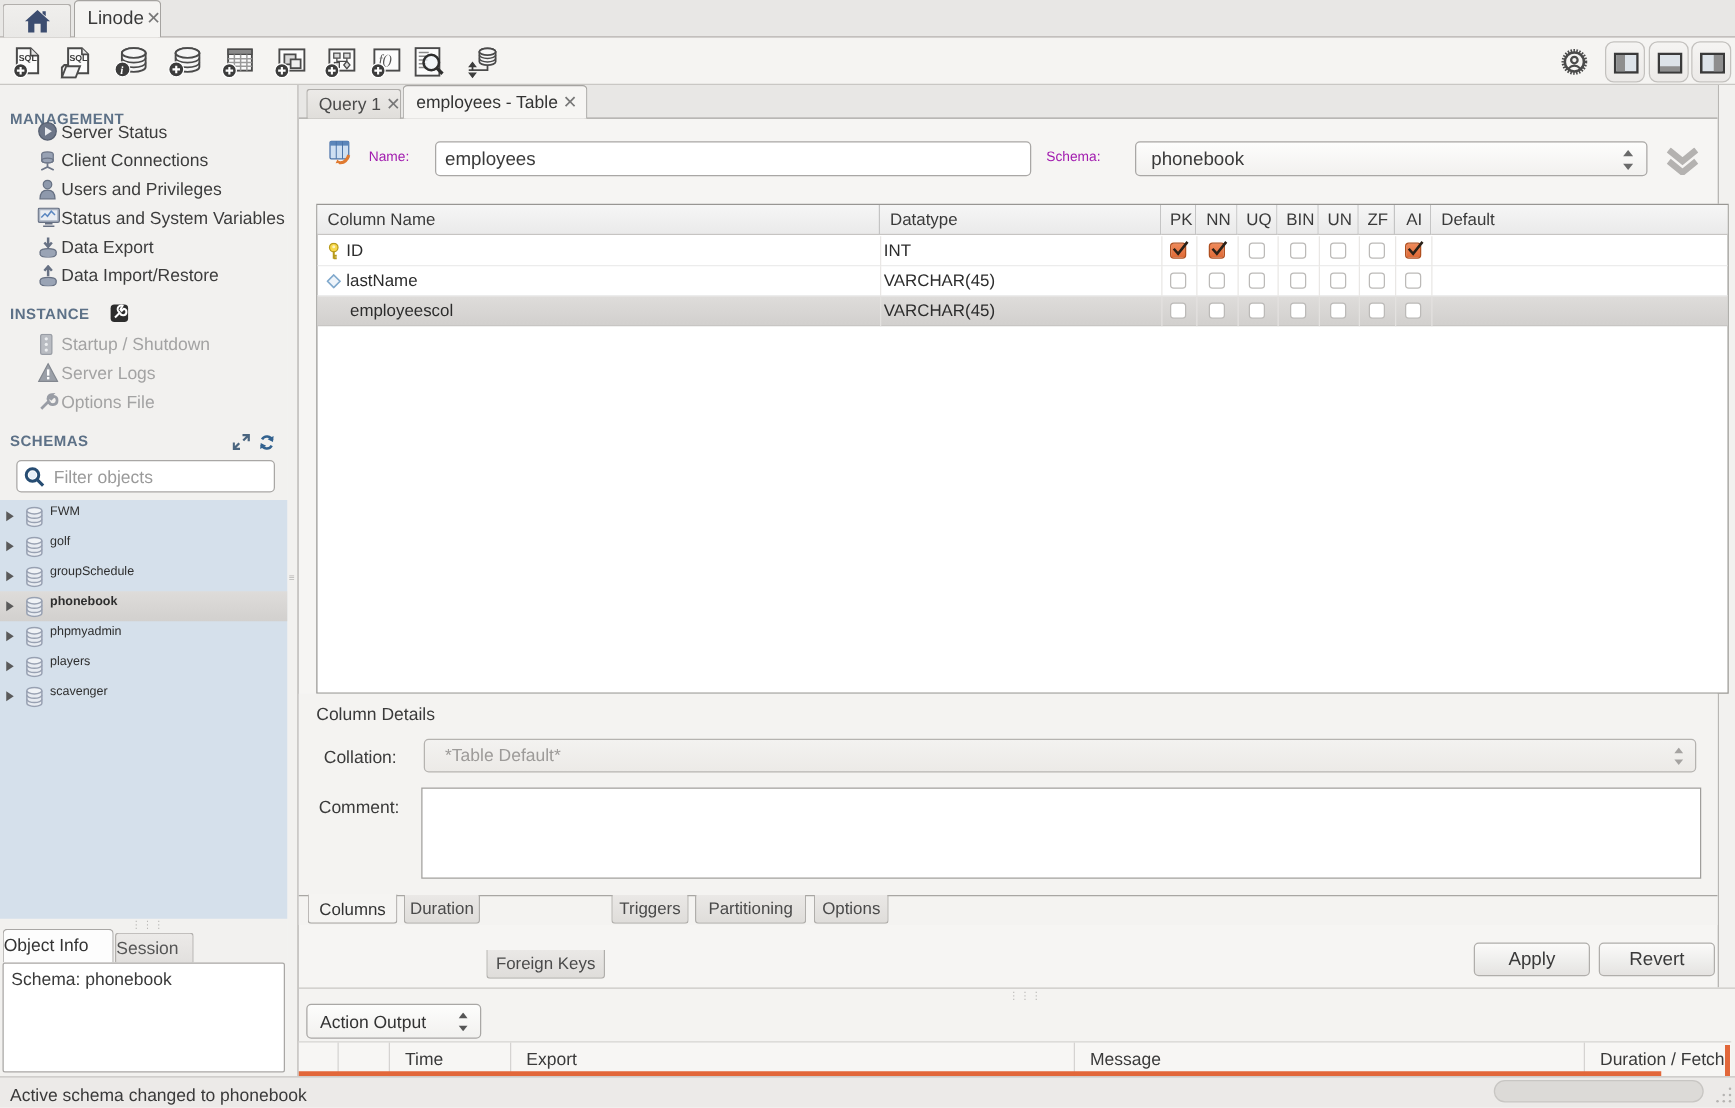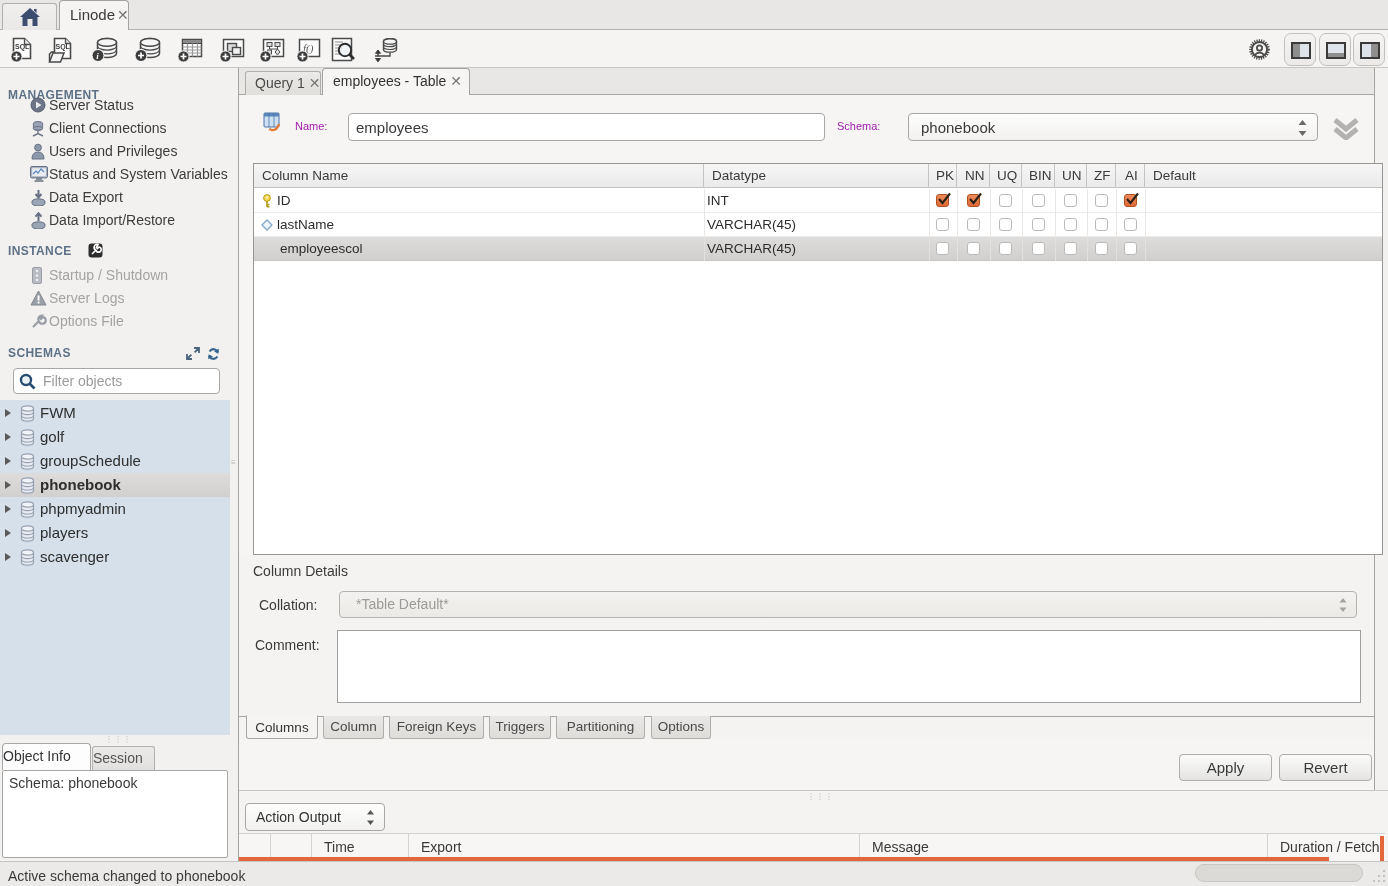--- a/index.html
+++ b/index.html
@@ -23,21 +23,21 @@
 #sidebar { left:0; top:68px; width:230px; height:793px; background:#f2f1ef; }
 .sechead { font-size:12px; font-weight:bold; color:#5d7187; letter-spacing:0.4px; }
 .sitem { position:absolute; left:30px; height:22px; font-size:14px; color:#3c3c3c; white-space:nowrap; }
 .sitem svg { position:absolute; left:0; top:2px; }
 .sitem span { position:absolute; left:19px; top:2px; }
 .sitem.dis span { color:#a3a3a3; }
 #schemalist { left:0; top:400px; width:230px; height:335px; background:#d5e0eb; }
 .schrow { position:absolute; left:0; width:230px; height:24px; }
 .schrow .tri { position:absolute; left:5px; top:8px; width:0; height:0; border-left:6px solid #5a5a5a; border-top:4px solid transparent; border-bottom:4px solid transparent; }
 .schrow svg { position:absolute; left:20px; top:4px; }
-.schrow span { position:absolute; left:40px; top:3px; font-size:15px; color:#2e2e2e; }
+.schrow span { position:absolute; left:40px; top:3px; font-size:10px; color:#2e2e2e; }
 #filterbox { left:13px; top:368px; width:207px; height:26px; background:#fff; border:1px solid #a9a7a5; border-radius:4px; }
 #filterbox span { position:absolute; left:29px; top:4px; color:#9a9a9a; font-size:14px; }
 #objinfotab { left:2px; top:743px; width:89px; height:27px; background:#fdfdfd; border:1px solid #a9a7a5; border-bottom:none; border-radius:4px 4px 0 0; padding-top:4px; color:#333; }
 #sessiontab { left:92px; top:746px; width:63px; height:24px; background:linear-gradient(#eceae8,#e2e0de); border:1px solid #b2afac; border-bottom:none; border-radius:3px 3px 0 0; padding-top:3px; color:#555; }
 #objinfobox { left:2px; top:770px; width:226px; height:88px; background:#fff; border:1px solid #a9a7a5; border-radius:2px; padding:4px 6px; font-size:14px; color:#3a3a3a; }
 
 
 #lgutter { left:230px; top:68px; width:9px; height:793px; background:#f2f1ef; border-right:1px solid #a5a3a0; }
 #rgutter { left:1374px; top:68px; width:14px; height:722px; background:#f2f1ef; border-left:1px solid #a5a3a0; }
 
@@ -496,22 +496,22 @@
     <div id="collcombo">*Table Default*<svg width="8" height="14" style="position:absolute;right:9px;top:6px;" viewBox="0 0 8 14">
           <path d="M4 0 L7.5 4.5 H0.5 Z" fill="#a5a3a1"></path>
           <path d="M4 14 L7.5 9.5 H0.5 Z" fill="#a5a3a1"></path>
         </svg></div>
     <div style="position:absolute; left:16px; top:82px; font-size:14px; color:#3a3a3a;">Comment:</div>
     <div id="commentbox"></div>
   </div>
 
   <div id="btabs"></div>
   <div id="btab-active">Columns</div>
-  <div class="btab" style="left:84px; width:61px;">Column</div>
-  <div class="btab" style="left:150px; width:95px;">Foreign Keys</div>
+  <div class="btab" style="left:84px; width:61px;">Duration</div>
+  <div class="btab" style="left:150px; width:95px;margin-top:44px;">Foreign Keys</div>
   <div class="btab" style="left:250px; width:62px;">Triggers</div>
   <div class="btab" style="left:317px; width:89px;">Partitioning</div>
   <div class="btab" style="left:412px; width:60px;">Options</div>
 
   <div class="pushbtn" style="left:940px; width:93px;">Apply</div>
   <div class="pushbtn" style="left:1040px; width:93px;">Revert</div>
 </div>
 
 <div class="abs" id="actionout">
   <div class="grip" style="left:568px; top:1px;">⋮⋮⋮</div>

